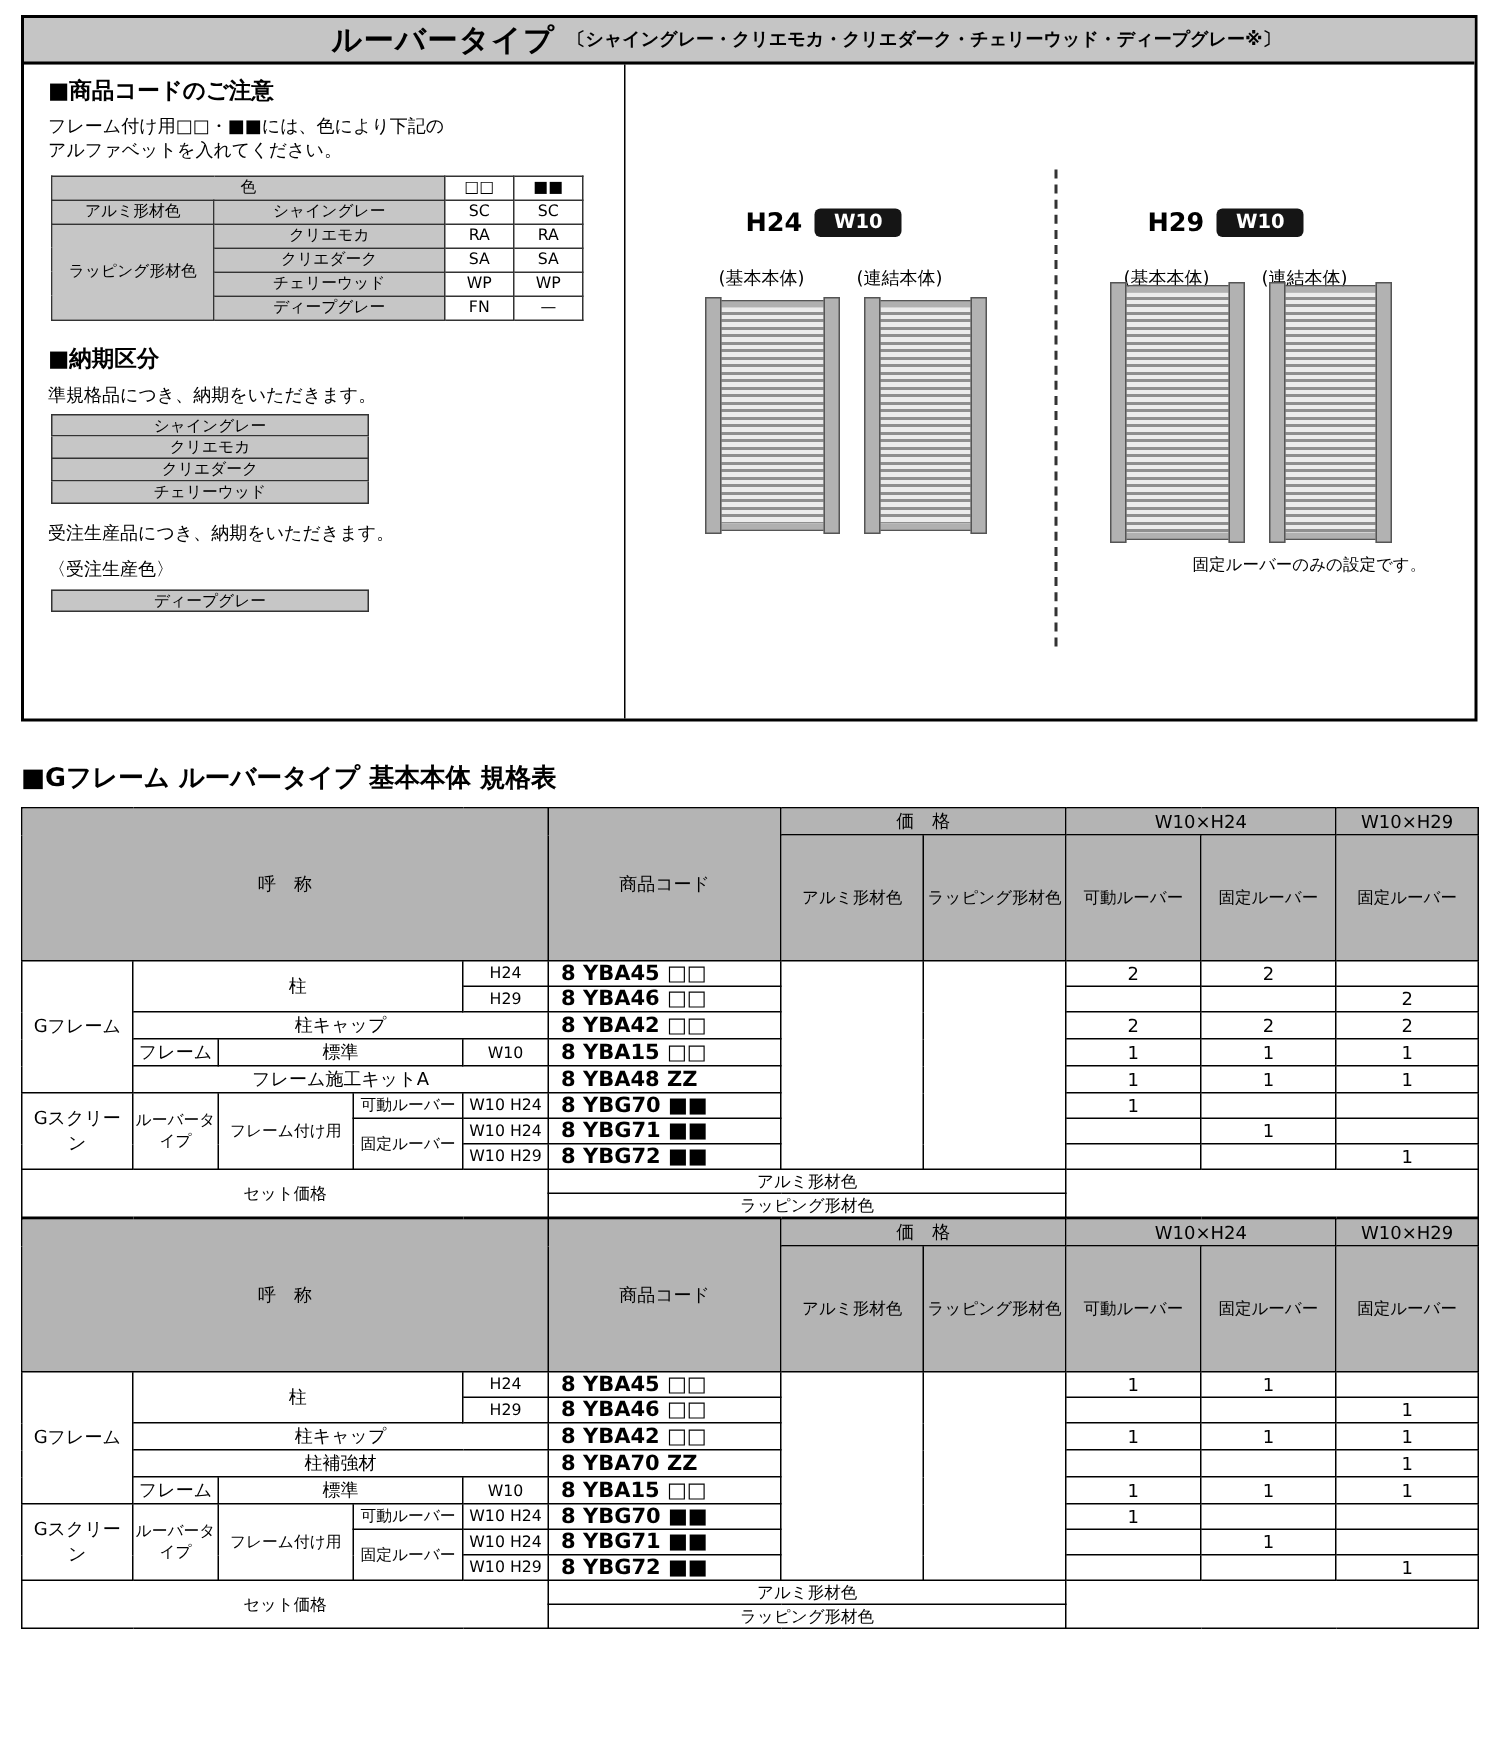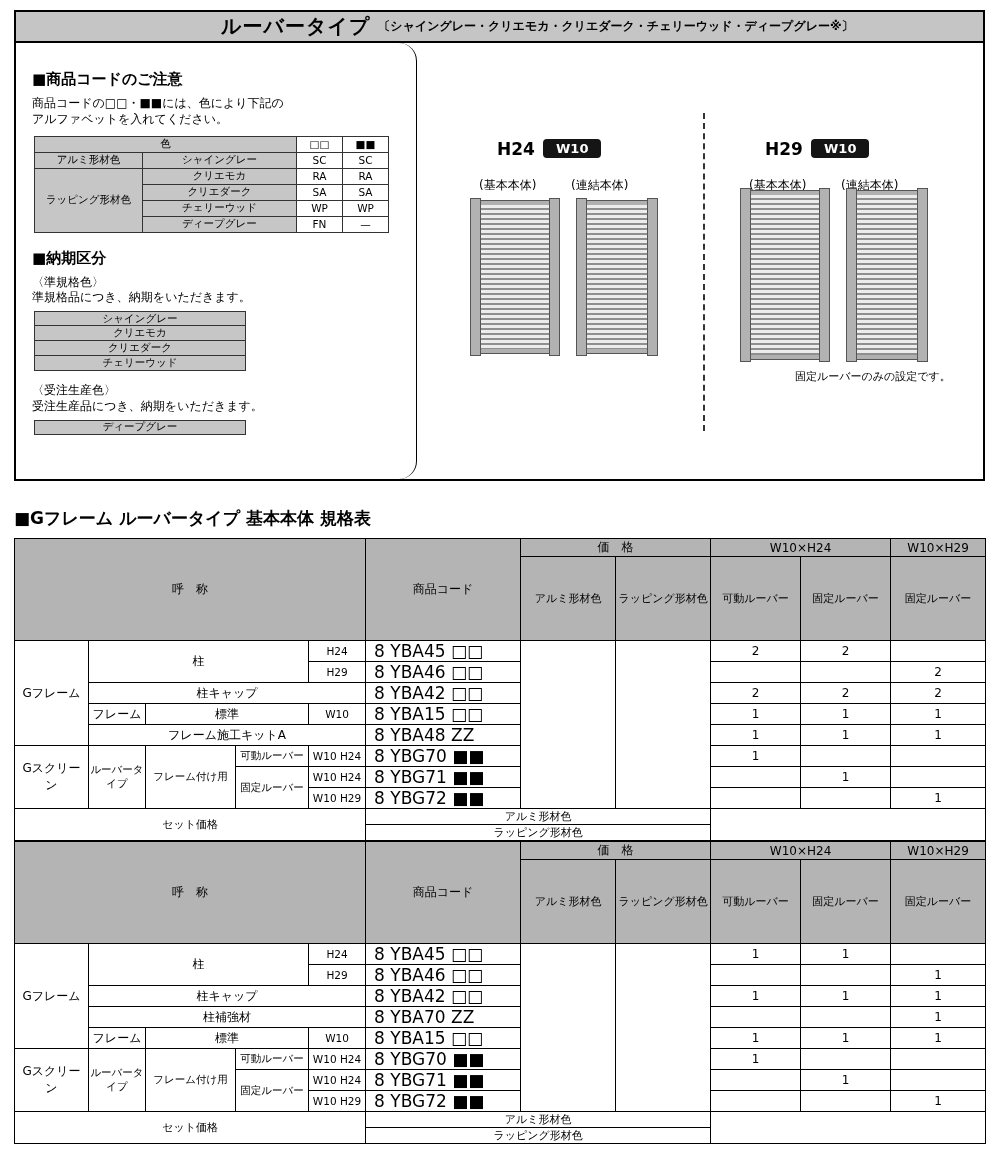--- a/index.html
+++ b/index.html
@@ -13,21 +13,21 @@
 
   
   .top-box { width:971px; border:2px solid #000; }
   .top-header {
     height:31px; background:#c5c5c5; border-bottom:2px solid #000;
     display:flex; align-items:center; padding-left:205px; gap:8px;
   }
   .top-title { font-size:20px; font-weight:bold; letter-spacing:1px; }
   .top-subtitle { font-size:12px; font-weight:bold; }
   .top-body { display:flex; height:436px; }
-  .left-col { width:401px; border-right:1px solid #000; padding:27px 12px 0 16px;border-radius:18px; }
+  .left-col { width:401px; border-right:1px solid #000; padding:8px 12px 0 16px; }
   .right-col { position:relative; flex:1; }
 
   .h-black { font-size:15px; font-weight:bold; margin-bottom:7px; }
   .txt { font-size:12px; line-height:1.32; }
   .bracket { margin-top:8px; }
 
   .color-table { border-collapse:collapse; table-layout:fixed; width:354px; margin:8px 0 16px 2px; }
   .color-table td { border:1px solid #333; height:16px; text-align:center; font-size:10.5px; padding:0 2px; overflow:hidden; }
   .color-table .g { background:#c6c6c6; }
 
@@ -55,40 +55,40 @@
   .diagram-note { font-size:11px; }
 
   .footnote { margin:12px 0 0 2px; font-size:12px; }
 
   
   .section-heading { font-size:17px; font-weight:bold; margin:26px 0 8px 0; }
   table.spec { border-collapse:collapse; table-layout:fixed; width:971px; }
   .spec td { border:1px solid #000; text-align:center; font-size:12px; height:17px; padding:0 2px; overflow:hidden; vertical-align:middle; }
   .spec .hdr { background:#b4b4b4; }
   .spec tr.hdr2 td { height:84px; font-size:11px; }
-  .spec td.code { text-align:left; font-weight:normal; font-size:17px; padding-left:8px; white-space:nowrap; }
+  .spec td.code { text-align:left; font-weight:bold; font-size:14px; padding-left:8px; white-space:nowrap; }
   .spec td.sm { font-size:10.5px; padding:0 1px; }
   .spec tr.setr td { height:14px; font-size:11px; }
 </style>
 </head>
 <body>
 
 <div class="page">
 
   <section class="top-box">
     <header class="top-header">
       <h1 class="top-title">ルーバータイプ</h1>
       <span class="top-subtitle">〔シャイングレー・クリエモカ・クリエダーク・チェリーウッド・ディープグレー※〕</span>
     </header>
 
     <div class="top-body">
 
       <div class="left-col">
         <h2 class="h-black">■商品コードのご注意</h2>
-        <p class="txt">商品コードの□□・■■には、色により下記の</p>
+        <p class="txt">フレーム付け用□□・■■には、色により下記の</p>
         <p class="txt">アルファベットを入れてください。</p>
 
         <table class="color-table">
           <colgroup>
               <col style="width:108px">
               <col style="width:154px">
               <col style="width:46px">
               <col style="width:46px">
             </colgroup>
           <tbody>
@@ -121,33 +121,32 @@
           </tr>
           <tr>
             <td class="g">ディープグレー</td>
             <td>FN</td>
             <td>—</td>
           </tr>
         </tbody>
           </table>
 
         <h2 class="h-black">■納期区分</h2>
-        <p class="txt">〈準規格色〉</p>
         <p class="txt">準規格品につき、納期をいただきます。</p>
 
         <div class="box-list">
           <div class="box-item">シャイングレー</div>
           <div class="box-item">クリエモカ</div>
           <div class="box-item">クリエダーク</div>
           <div class="box-item">チェリーウッド</div>
         </div>
 
 
+        <p class="txt">受注生産品につき、納期をいただきます。</p>
         <p class="txt bracket">〈受注生産色〉</p>
-        <p class="txt">受注生産品につき、納期をいただきます。</p>
 
         <div class="box-list">
           <div class="box-item">ディープグレー</div>
         </div>
       </div>
 
       <div class="right-col">
         <span class="abs size-label" style="left:80px;top:96px;">H24</span>
         <span class="abs w-badge" style="left:126px;top:96px;">W10</span>
         <span class="abs unit-label" style="left:62px;top:134px;">(基本本体)</span>

